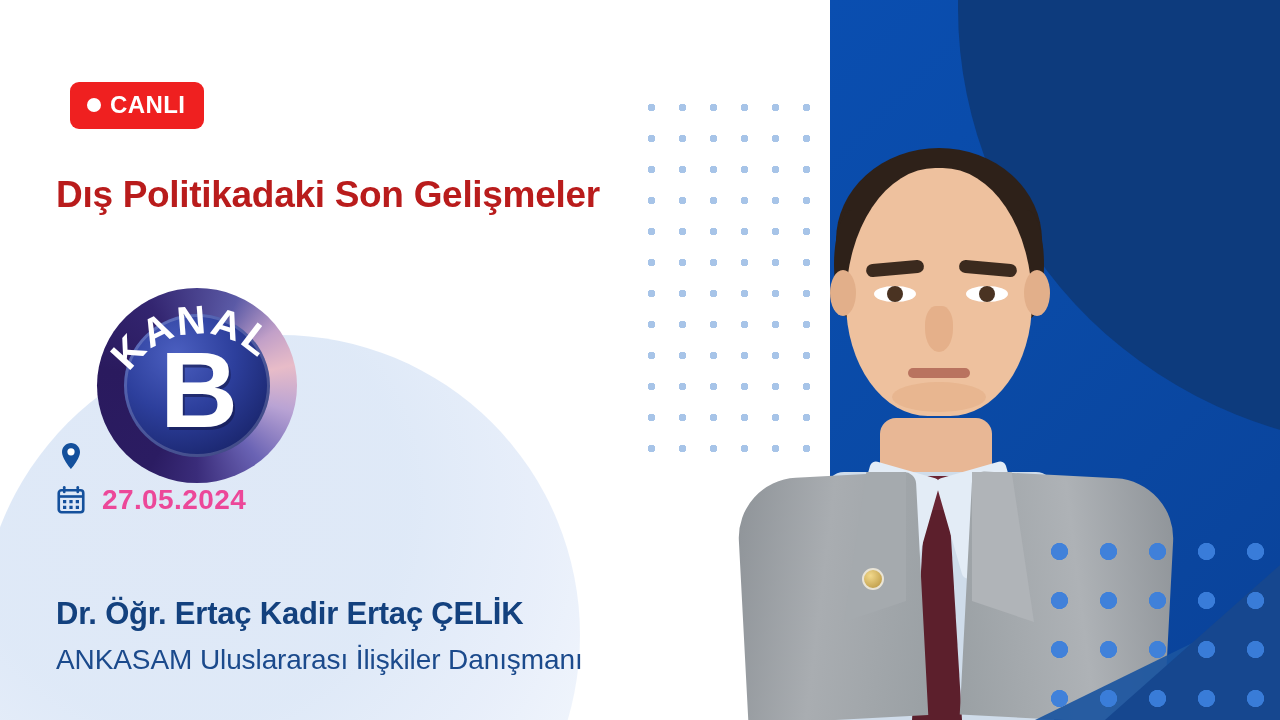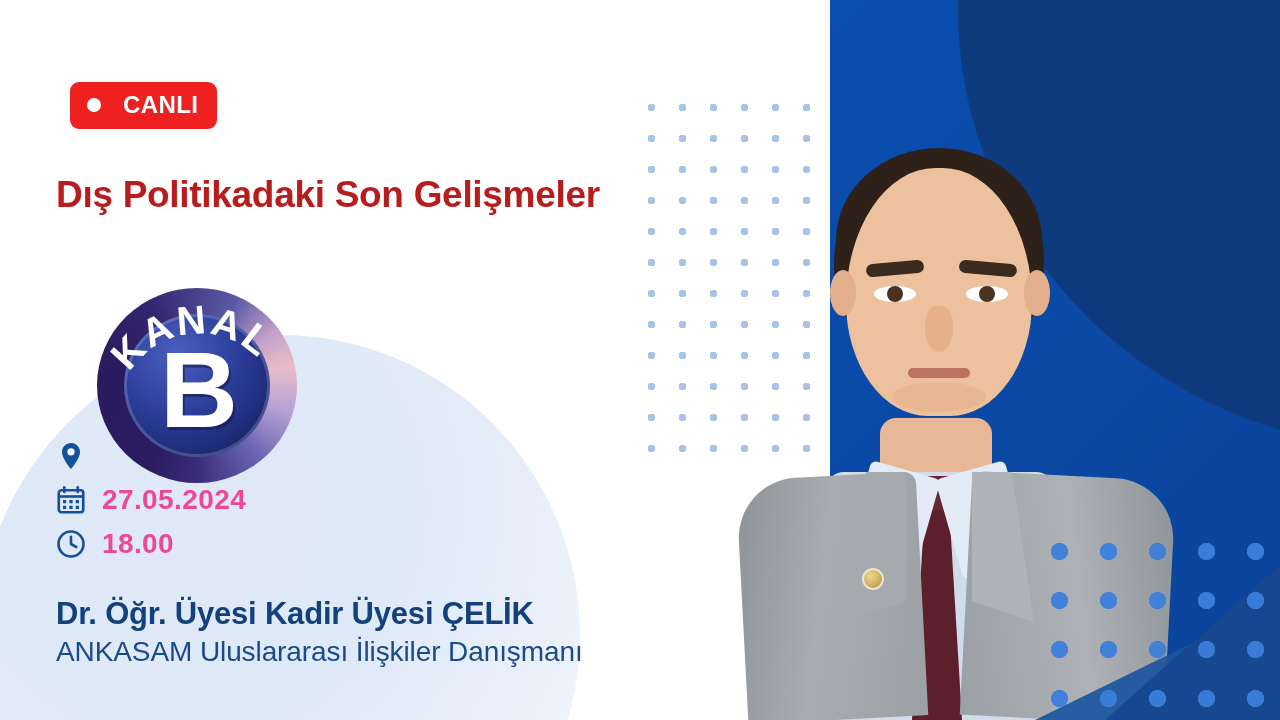--- a/index.html
+++ b/index.html
@@ -93,21 +93,21 @@
   .tie-knot{left:198px;top:356px;width:46px;height:34px;background:#6a2534;border-radius:6px;}
   .jacket-l{left:26px;top:356px;width:180px;height:244px;background:linear-gradient(100deg,#8e9398 0%,#a9adb1 45%,#9aa0a4 100%);border-radius:60px 12px 0 0;transform:rotate(-3deg);}
   .jacket-r{left:250px;top:356px;width:204px;height:244px;background:linear-gradient(260deg,#8e9398 0%,#aeb2b6 45%,#9aa0a4 100%);border-radius:12px 60px 0 0;transform:rotate(3deg);}
   .lapel-l{left:128px;top:352px;width:62px;height:150px;background:#a5aaae;clip-path:polygon(100% 0,100% 86%,0 100%,36% 0);}
   .lapel-r{left:256px;top:352px;width:62px;height:150px;background:#b0b4b8;clip-path:polygon(0 0,64% 0,100% 100%,0 86%);}
   .pin{left:146px;top:448px;width:18px;height:18px;border-radius:50%;background:radial-gradient(circle at 36% 32%,#f2d98c,#b5913c);border:2px solid #e9e4d6;}
 
   
   .live-badge{
     position:absolute;left:70px;top:82px;
-    display:flex;align-items:center;gap:22px;
+    display:flex;align-items:center;gap:9px;
     background:#ef2020;color:#ffffff;
     border-radius:9px;padding:9px 19px 10px 17px;
     font-size:24px;font-weight:bold;letter-spacing:.4px;
   }
   .live-dot{width:14px;height:14px;border-radius:50%;background:#ffffff;display:block;}
 
   .title{
     position:absolute;left:56px;top:174px;
     font-size:37px;font-weight:bold;color:#b91c1c;letter-spacing:-.3px;
     white-space:nowrap;
@@ -140,21 +140,21 @@
   }
 
   
   .meta{position:absolute;left:56px;top:436px;}
   .meta-row{display:flex;align-items:center;gap:16px;height:40px;margin-bottom:4px;}
   .meta-row .mv{font-size:28px;font-weight:bold;color:#ec4899;letter-spacing:.4px;}
   .ic{width:30px;height:30px;flex:0 0 30px;display:block;}
 
   .speaker{position:absolute;left:56px;top:596px;}
   .sp-name{font-size:31px;font-weight:bold;color:#13417e;letter-spacing:-.2px;white-space:nowrap;}
-  .sp-role{font-size:28px;font-weight:normal;color:#1b4a8c;letter-spacing:-.1px;white-space:nowrap;margin-top:4px;}
+  .sp-role{font-size:28px;font-weight:normal;color:#1b4a8c;letter-spacing:-.1px;white-space:nowrap;margin-top:12px;}
 </style>
 </head>
 <body>
 
 <div id="poster">
 
   <div class="bg-white"></div>
 
   <div class="soft-circle"></div>
 
@@ -236,28 +236,21 @@
         <rect x="5.6" y="12" width="2.6" height="2.6" fill="#14509C"></rect>
         <rect x="10.7" y="12" width="2.6" height="2.6" fill="#14509C"></rect>
         <rect x="15.8" y="12" width="2.6" height="2.6" fill="#14509C"></rect>
         <rect x="5.6" y="16.6" width="2.6" height="2.6" fill="#14509C"></rect>
         <rect x="10.7" y="16.6" width="2.6" height="2.6" fill="#14509C"></rect>
         <rect x="15.8" y="16.6" width="2.6" height="2.6" fill="#14509C"></rect>
       </svg>
       <span class="mv">27.05.2024</span>
     </div>
 
-    <div class="meta-row">
-      <svg class="ic" viewBox="0 0 24 24">
-        <circle cx="12" cy="12" r="10" fill="none" stroke="#14509C" stroke-width="2.1"></circle>
-        <path d="M12 6.2 V12 L16.2 14.4" fill="none" stroke="#14509C" stroke-width="2.1" stroke-linecap="round" stroke-linejoin="round"></path>
-      </svg>
-      <span class="mv">18.00</span>
-    </div>
 
   </div>
 
   <div class="speaker">
-    <div class="sp-name">Dr. Öğr. Üyesi Kadir Üyesi ÇELİK</div>
+    <div class="sp-name">Dr. Öğr. Ertaç Kadir Ertaç ÇELİK</div>
     <div class="sp-role">ANKASAM Uluslararası İlişkiler Danışmanı</div>
   </div>
 
 </div>
 
 </body></html>

